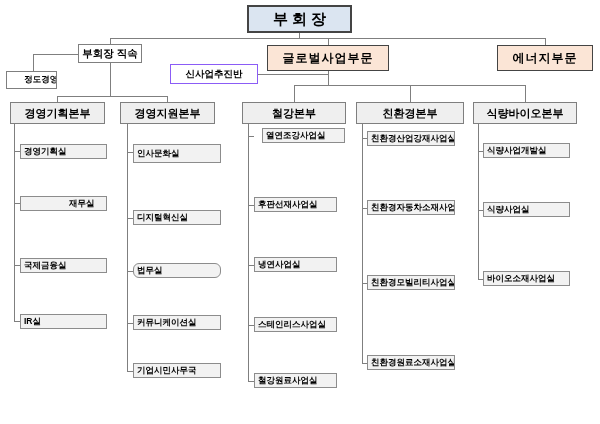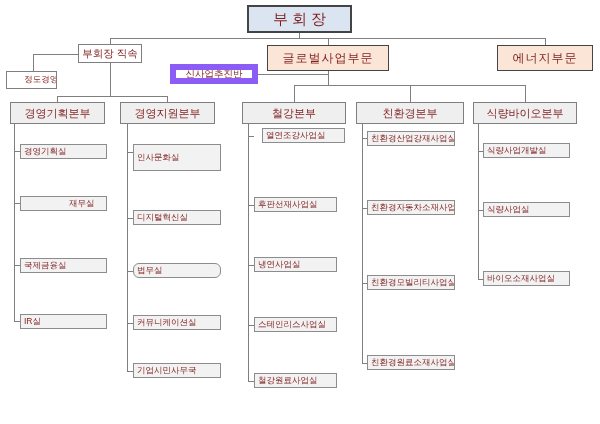--- a/index.html
+++ b/index.html
@@ -5,35 +5,35 @@
   html,body{margin:0;padding:0;background:#fff;}
   .canvas{
     position:relative;width:600px;height:424px;background:#ffffff;
     font-family:"Liberation Sans","DejaVu Sans",sans-serif;
     overflow:hidden;
   }
   .lines{position:absolute;left:0;top:0;}
   .node{
     position:absolute;box-sizing:border-box;background:#fff;
     display:flex;align-items:center;justify-content:center;
-    color:#7f1d1d;font-weight:normal;white-space:nowrap;overflow:hidden;
+    color:#000000;font-weight:bold;white-space:nowrap;overflow:hidden;
   }
   .root{
     background:#dbe5f1;border:2px solid #444;
     font-size:15px;letter-spacing:4px;padding-left:4px;
   }
   .division{
     background:#fbe5d6;border:1.5px solid #444;
     font-size:12px;letter-spacing:1px;
   }
   .plain{
     background:#ffffff;border:1px solid #7f7f7f;font-size:10.5px;
   }
   .small-plain{
-    background:#ffffff;border:6px solid #8b5cf6;font-size:9.5px;
+    background:#ffffff;border:1px solid #8b5cf6;font-size:9.5px;
   }
   .ethics{
     background:#ffffff;border:1px solid #7f7f7f;font-size:8.5px;
   }
   .dept{
     background:#efefef;border:1px solid #7f7f7f;font-size:11px;
   }
   .team{
     background:#f2f2f2;border:1px solid #8c8c8c;
     font-size:8.5px;justify-content:flex-start;padding-left:3px;
@@ -73,21 +73,21 @@
   <div class="node dept" style="left:120px;top:102px;width:95px;height:22px;">경영지원본부</div>
   <div class="node dept" style="left:242px;top:102px;width:104px;height:22px;">철강본부</div>
   <div class="node dept" style="left:356px;top:102px;width:108px;height:22px;">친환경본부</div>
   <div class="node dept" style="left:473px;top:102px;width:104px;height:22px;">식량바이오본부</div>
 
   <div class="node team" style="left:20px;top:144px;width:87px;height:15px;">경영기획실</div>
   <div class="node team" style="left:20px;top:196px;width:87px;height:15px;padding-left:48px;">재무실</div>
   <div class="node team" style="left:20px;top:258px;width:87px;height:15px;">국제금융실</div>
   <div class="node team" style="left:20px;top:314px;width:87px;height:15px;">IR실</div>
 
-  <div class="node team" style="left:133px;top:144px;width:88px;height:27px;">인사문화실</div>
+  <div class="node team" style="left:133px;top:144px;width:88px;height:19px;">인사문화실</div>
   <div class="node team" style="left:133px;top:210px;width:88px;height:15px;">디지털혁신실</div>
   <div class="node team" style="left:133px;top:263px;width:88px;height:15px;border-radius:6px;">법무실</div>
   <div class="node team" style="left:133px;top:315px;width:88px;height:15px;">커뮤니케이션실</div>
   <div class="node team" style="left:133px;top:363px;width:88px;height:15px;">기업시민사무국</div>
 
   <div class="node team" style="left:254px;top:128px;width:83px;height:15px;margin-left:8px;">열연조강사업실</div>
   <div class="node team" style="left:254px;top:197px;width:83px;height:15px;">후판선재사업실</div>
   <div class="node team" style="left:254px;top:257px;width:83px;height:15px;">냉연사업실</div>
   <div class="node team" style="left:254px;top:317px;width:83px;height:15px;">스테인리스사업실</div>
   <div class="node team" style="left:254px;top:373px;width:83px;height:15px;">철강원료사업실</div>

